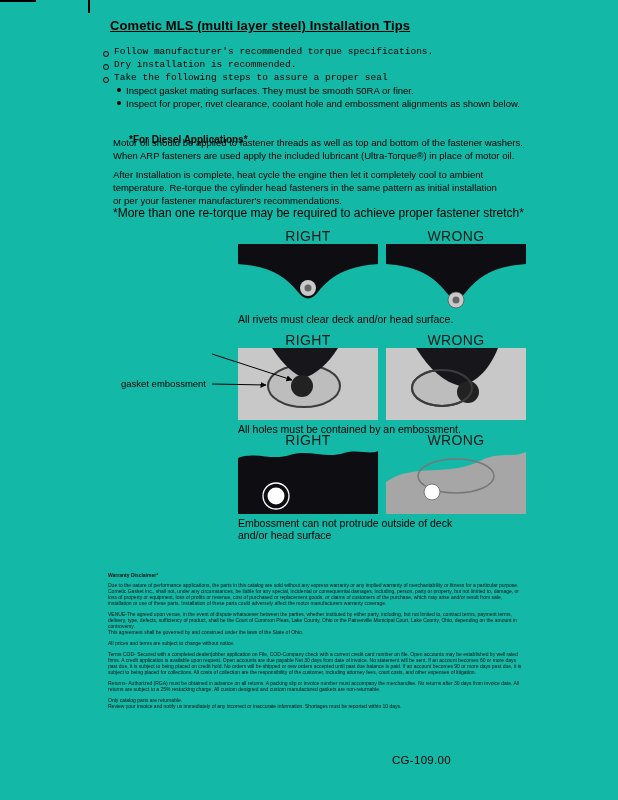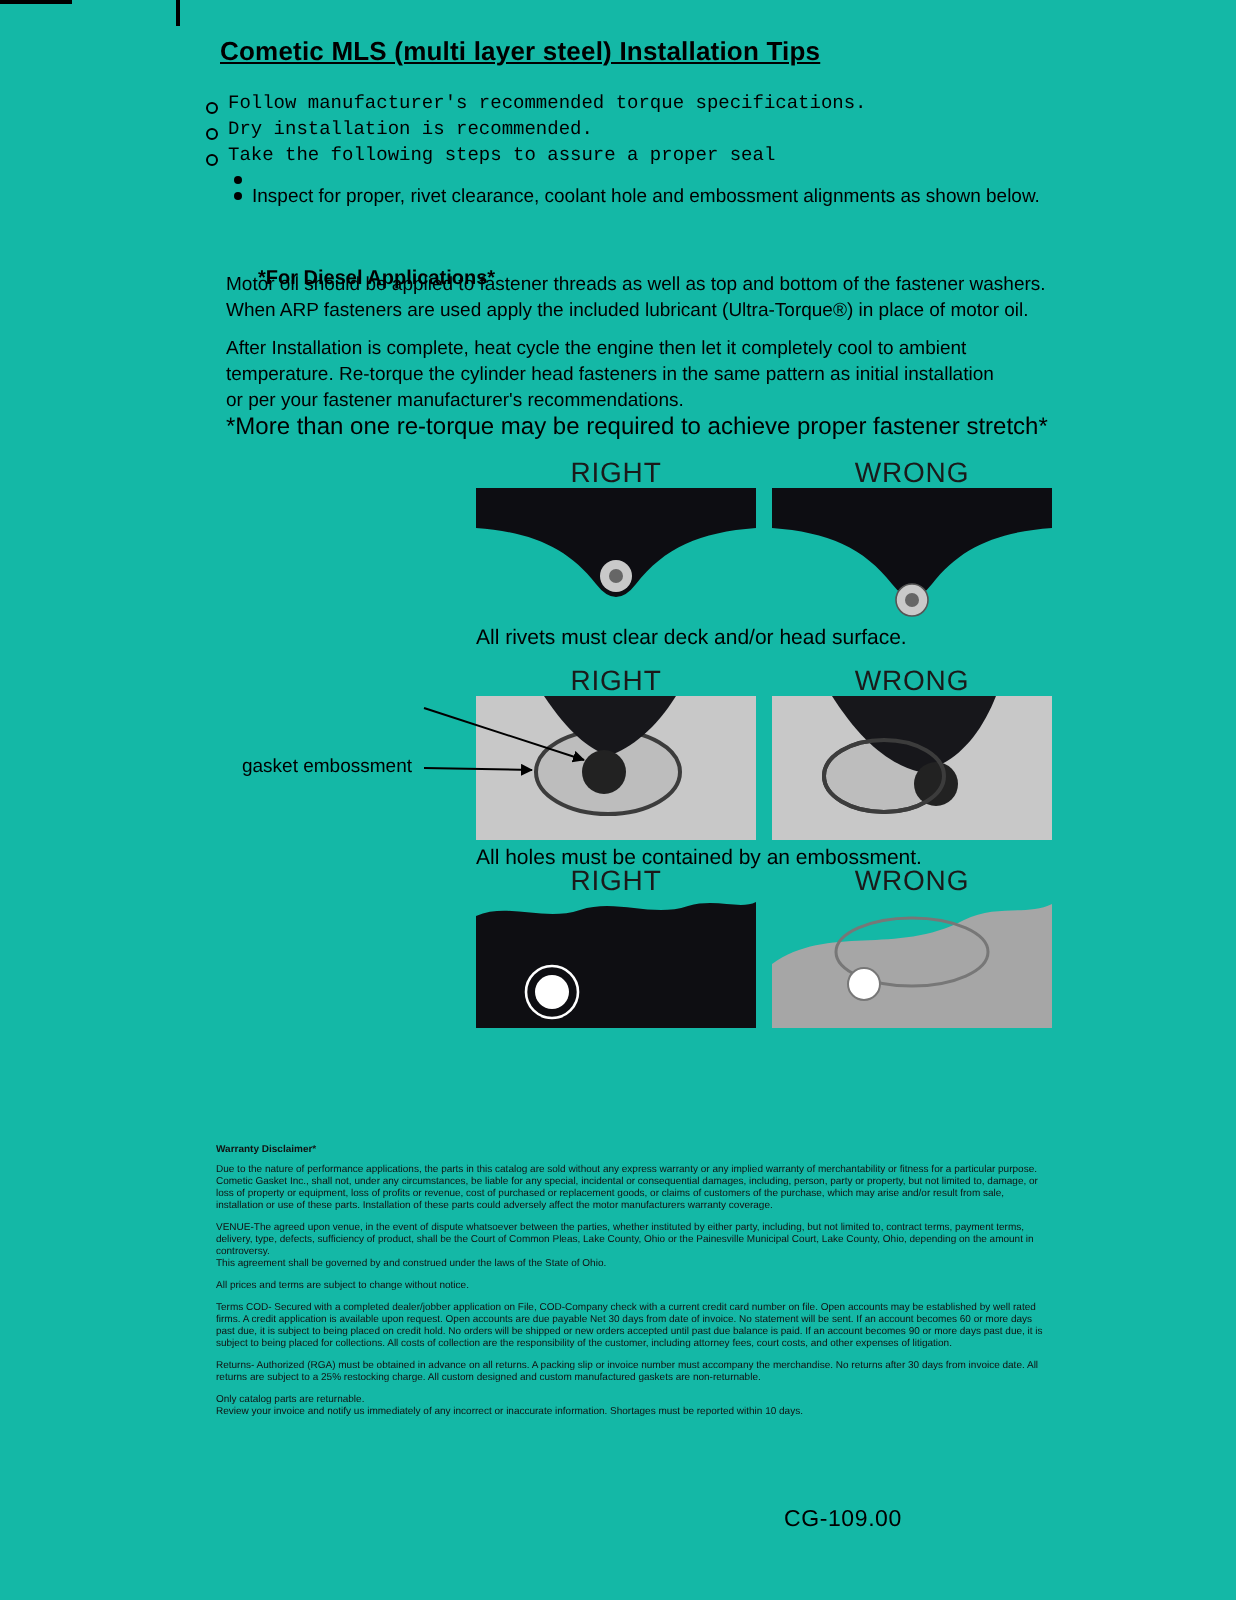--- a/index.html
+++ b/index.html
@@ -62,20 +62,21 @@
     <div class="b-item">
       <span class="mk-o"></span>
       <span>Dry installation is recommended.</span>
     </div>
     <div class="b-item">
       <span class="mk-o"></span>
       <span>Take the following steps to assure a proper seal</span>
     </div>
     <div class="b-sub">
       <span class="mk-dot"></span>
+      <span>Inspect gasket mating surfaces.  They must be smooth 50RA or finer.</span>
     </div>
     <div class="b-sub">
       <span class="mk-dot"></span>
       <span>Inspect for proper, rivet clearance, coolant hole and embossment alignments as shown below.</span>
     </div>
   </div>
 
   <h2 class="diesel-h">*For Diesel Applications*</h2>
   <p class="para p1">Motor oil should be applied to fastener threads as well as top and bottom of the fastener washers.
 When ARP fasteners are used apply the included lubricant (Ultra-Torque®) in place of motor oil.</p>
@@ -150,20 +151,22 @@
       </svg>
     </div>
     <div class="diag-col">
       <div class="diag-label">WRONG</div>
       <svg class="panel" viewBox="0 0 140 66">
         <path d="M0,34 C28,14 62,30 96,12 C112,4 128,10 140,4 L140,66 L0,66 Z" fill="#a6a6a6"></path>
         <ellipse cx="70" cy="28" rx="38" ry="17" fill="none" stroke="#777" stroke-width="1.5"></ellipse>
         <circle cx="46" cy="44" r="8" fill="#fff" stroke="#777" stroke-width="1"></circle>
       </svg>
     </div>
+    <div class="diag-caption">Embossment can not protrude outside of deck
+and/or head surface</div>
   </div>
 
   <div class="legal">
     <div class="legal-h">Warranty Disclaimer*</div>
     <p>Due to the nature of performance applications, the parts in this catalog are sold without any express warranty or any implied warranty of merchantability or fitness for a particular purpose.  Cometic Gasket Inc., shall not, under any circumstances, be liable for any special, incidental or consequential damages, including, person, party or property, but not limited to, damage, or loss of property or equipment, loss of profits or revenue, cost of purchased or replacement goods, or claims of customers of the purchase, which may arise and/or result from sale, installation or use of these parts.  Installation of these parts could adversely affect the motor manufacturers warranty coverage.</p>
     <p>VENUE-The agreed upon venue, in the event of dispute whatsoever between the parties, whether instituted by either party, including, but not limited to, contract terms, payment terms, delivery, type, defects, sufficiency of product, shall be the Court of Common Pleas, Lake County, Ohio or the Painesville Municipal Court, Lake County, Ohio, depending on the amount in controversy.
 This agreement shall be governed by and construed under the laws of the State of Ohio.</p>
     <p>All prices and terms are subject to change without notice.</p>
     <p>Terms COD- Secured with a completed dealer/jobber application on File, COD-Company check with a current credit card number on file.  Open accounts may be established by well rated firms.  A credit application is available upon request.  Open accounts are due payable Net 30 days from date of invoice.  No statement will be sent.  If an account becomes 60 or more days past due, it is subject to being placed on credit hold.  No orders will be shipped or new orders accepted until past due balance is paid.  If an account becomes 90 or more days past due, it is subject to being placed for collections.  All costs of collection are the responsibility of the customer, including attorney fees, court costs, and other expenses of litigation.</p>
     <p>Returns- Authorized (RGA) must be obtained in advance on all returns.  A packing slip or invoice number must accompany the merchandise.  No returns after 30 days from invoice date.  All returns are subject to a 25% restocking charge.  All custom designed and custom manufactured gaskets are non-returnable.</p>

